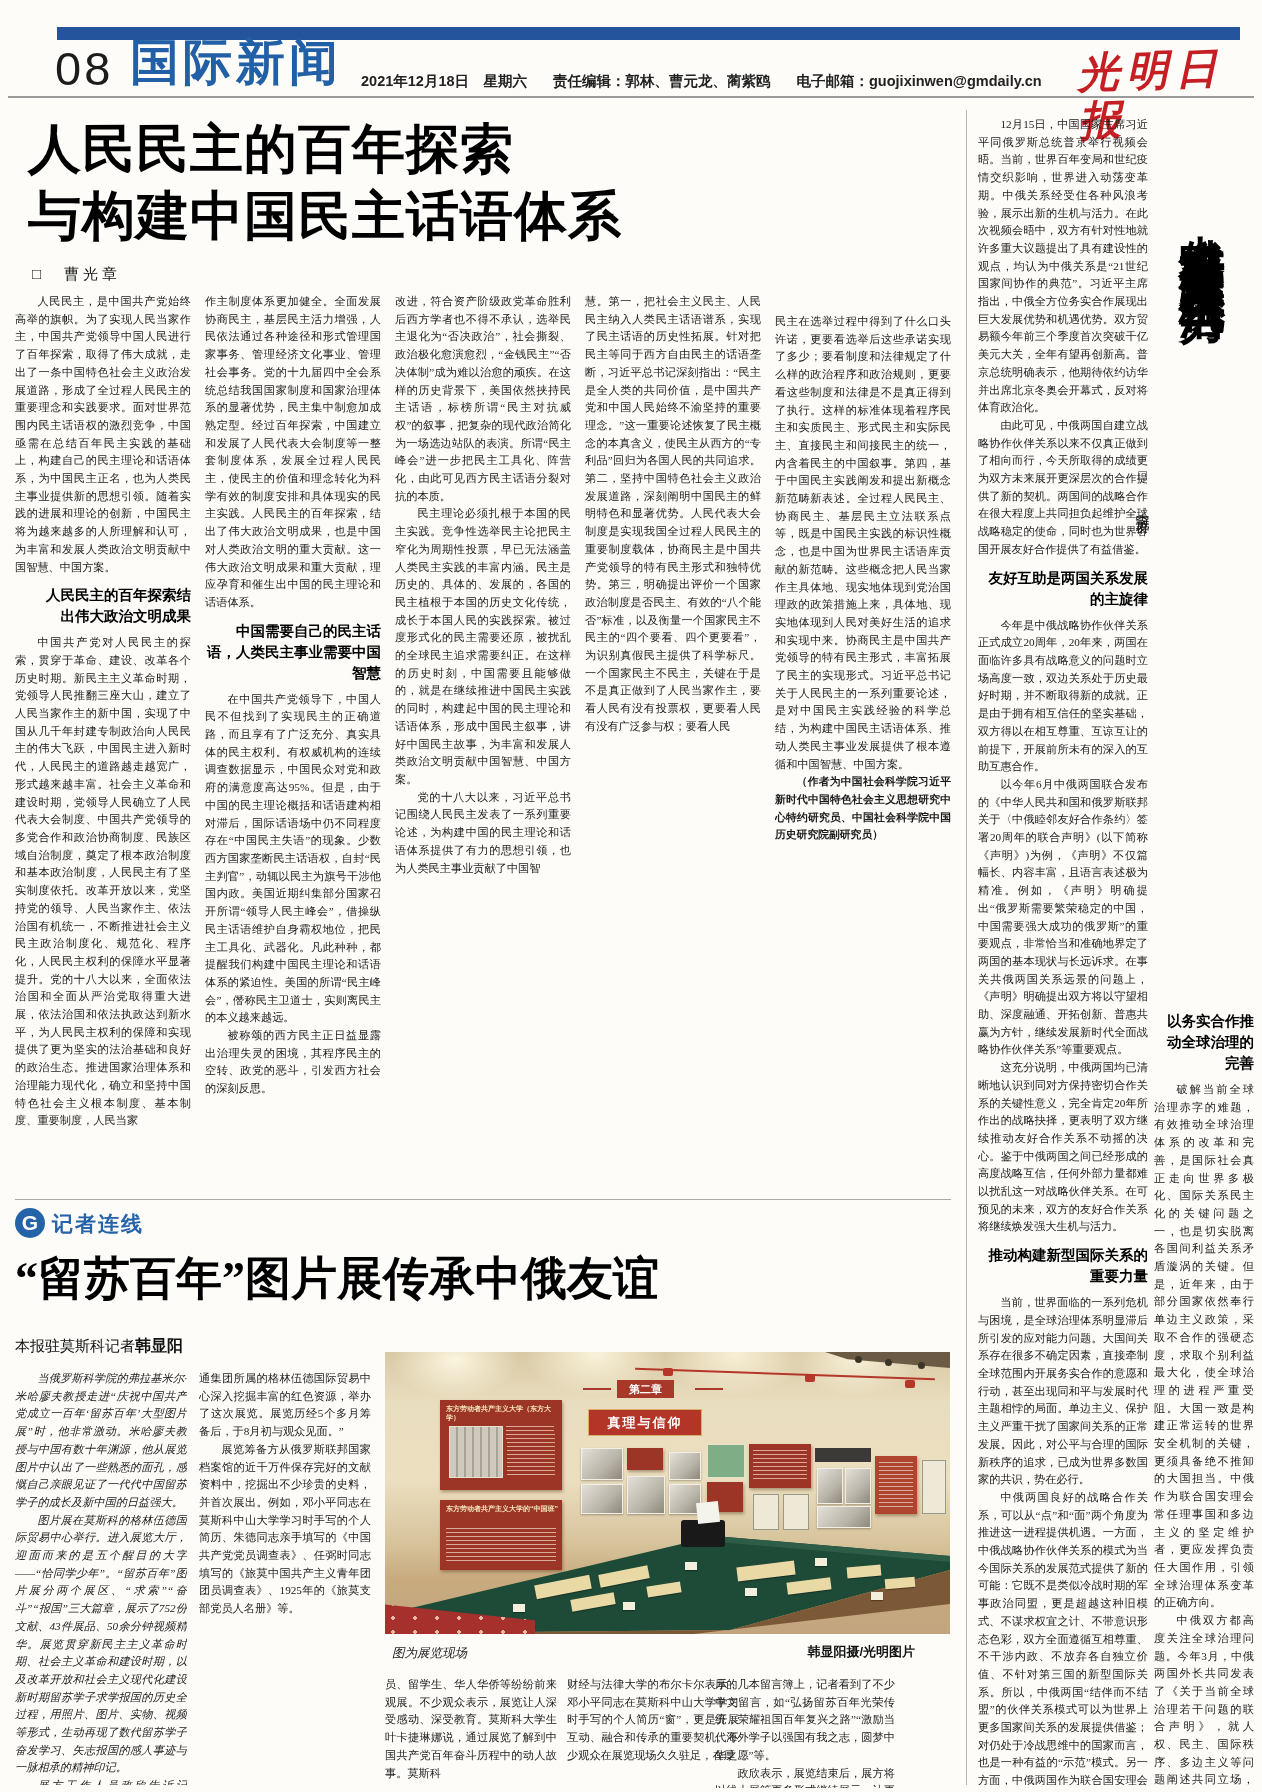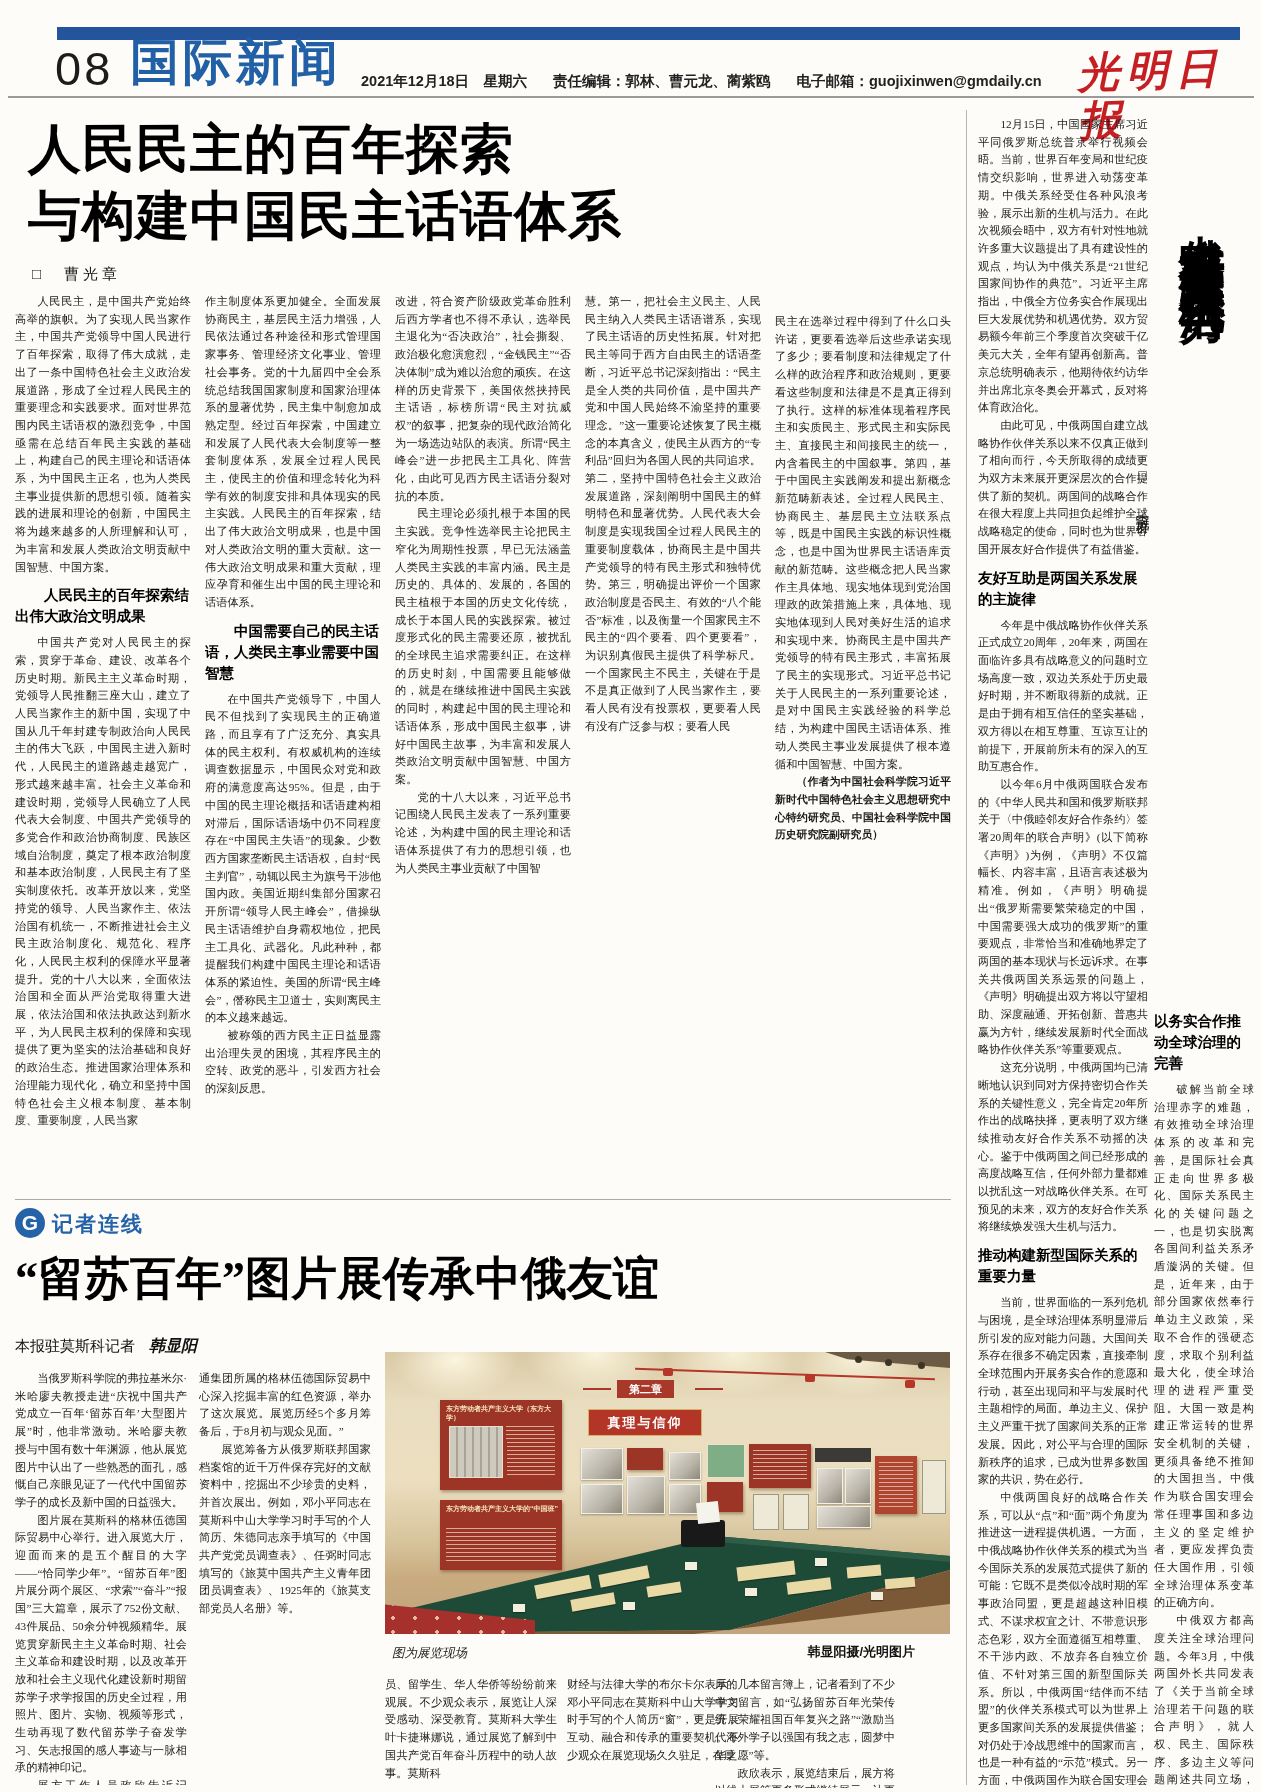--- a/index.html
+++ b/index.html
@@ -13,33 +13,33 @@
   #dateline span{margin-right:26px;}
   #masthead{left:1078px;top:46px;font:700 42px/48px "DejaVu Serif",serif;font-style:italic;color:#c51f24;letter-spacing:7px;transform:rotate(-2deg);}
   #header-rule{left:8px;top:96px;width:1246px;height:2px;background:#9a9a9a;}
   
   #main-title{left:28px;top:116px;width:640px;font:900 53px/67px "Liberation Serif",serif;color:#000;letter-spacing:1px;}
   #main-byline{left:32px;top:264px;font:400 15px/20px "Liberation Serif",serif;color:#111;letter-spacing:4px;}
   .col{position:absolute;overflow:hidden;text-align:justify;font-size:11.2px;line-height:17.7px;color:#1b1b1b;}
   .col p{margin:0;text-indent:2em;}
   .col p.cont{text-indent:0;}
   .col p.boldp{font-family:"Liberation Sans",sans-serif;font-weight:700;font-size:10.8px;}
-  .col h4{margin:9px 0 7px;font:700 14.5px/21px "Liberation Sans",sans-serif;color:#000;text-align:left;}
+  .col h4{margin:9px 0 7px;font:700 14.5px/21px "Liberation Sans",sans-serif;color:#000;text-align:right;}
   .col h4.ind{text-indent:2em;}
   #sep-main-bottom{left:15px;top:1199px;width:936px;height:1px;background:#aaa;}
   #v-rule{left:966px;top:110px;width:1px;height:1675px;background:#b5b5b5;}
   
   #right-title{left:1164px;top:198px;height:800px;font:900 46px/76px "Liberation Serif",serif;color:#000;writing-mode:vertical-rl;letter-spacing:4px;}
   #right-byline{left:1132px;top:468px;height:140px;writing-mode:vertical-rl;font:400 14px/20px "Liberation Serif",serif;color:#111;letter-spacing:3px;}
   
   #g-badge{left:15px;top:1208px;width:30px;height:30px;border-radius:50%;background:#2563a8;color:#fff;font:700 21px/30px "Liberation Sans",sans-serif;text-align:center;}
   #reporter-label{left:52px;top:1212px;font:700 21px/24px "Liberation Sans",sans-serif;color:#2563a8;letter-spacing:2px;}
   #bottom-title{left:15px;top:1250px;width:950px;font:900 46px/58px "Liberation Serif",serif;color:#000;}
   #bottom-byline{left:15px;top:1336px;font:400 15px/20px "Liberation Serif",serif;color:#111;}
-  #bottom-byline b{margin-left:14px;font-size:16px;font-style:italic;}
+  #bottom-byline b{font-size:16px;}
   
   #photo{left:385px;top:1352px;width:565px;height:282px;overflow:hidden;background:
     radial-gradient(90px 55px at 70px 8px,rgba(255,250,230,.9),rgba(255,250,230,0) 70%),
     radial-gradient(100px 60px at 210px 2px,rgba(255,250,228,.85),rgba(255,250,228,0) 70%),
     radial-gradient(100px 60px at 350px 2px,rgba(255,250,228,.8),rgba(255,250,228,0) 70%),
     radial-gradient(90px 55px at 470px 6px,rgba(255,250,228,.8),rgba(255,250,228,0) 70%),
     linear-gradient(180deg,#d9c9a4 0%,#e9ddbf 18%,#ecdfc0 45%,#d6c39b 68%,#c9ab7f 80%,#c2a47f 100%);}
   .ceil{position:absolute;background:#6b5b44;}
   .lamp{position:absolute;width:7px;height:7px;border-radius:50%;background:#3d3428;}
   .garland{position:absolute;height:2px;background:#b4372a;transform:rotate(2deg);}
@@ -126,21 +126,21 @@
     <p>中俄双方都高度关注全球治理问题。今年3月，中俄两国外长共同发表了《关于当前全球治理若干问题的联合声明》，就人权、民主、国际秩序、多边主义等问题阐述共同立场，呼吁国际社会摒弃零和博弈，弘扬和平、发展、公平、正义、民主、自由的全人类共同价值。全球治理是涉及世界各国和地区的重大事务，需要国际社会共同参与，也需要负责任大国予以有力推动。中俄两国结成的不是一般意义上的伙伴，双方合作涵盖全球治理的方方面面，也必将有力促进全球治理体系的完善和发展。</p>
   </div>
 
 <div id="g-badge" class="abs">G</div>
 <div id="reporter-label" class="abs">记者连线</div>
 <div id="bottom-title" class="abs">“留苏百年”图片展传承中俄友谊</div>
 <div id="bottom-byline" class="abs">
   <span>本报驻莫斯科记者</span><b>韩显阳</b>
 </div>
 
-<div class="col" style="left:15px;top:1370px;width:172px;height:415px;">
+<div class="col" style="left:15px;top:1370px;width:172px;height:415px;font-style:italic;">
     <p>当俄罗斯科学院的弗拉基米尔·米哈廖夫教授走进“庆祝中国共产党成立一百年‘留苏百年’大型图片展”时，他非常激动。米哈廖夫教授与中国有数十年渊源，他从展览图片中认出了一些熟悉的面孔，感慨自己亲眼见证了一代代中国留苏学子的成长及新中国的日益强大。</p>
     <p>图片展在莫斯科的格林伍德国际贸易中心举行。进入展览大厅，迎面而来的是五个醒目的大字——“恰同学少年”。“留苏百年”图片展分两个展区、“求索”“奋斗”“报国”三大篇章，展示了752份文献、43件展品、50余分钟视频精华。展览贯穿新民主主义革命时期、社会主义革命和建设时期，以及改革开放和社会主义现代化建设新时期留苏学子求学报国的历史全过程，用照片、图片、实物、视频等形式，生动再现了数代留苏学子奋发学习、矢志报国的感人事迹与一脉相承的精神印记。</p>
     <p>展方工作人员政欣告诉记者：“今年正值中国共产党成立100周年，而中国共产党早期培养的一大批青年才俊正是在莫斯科的东方劳动者共产主义大学学习的。为此，中国诚</p>
   </div>
 <div class="col" style="left:199px;top:1370px;width:172px;height:415px;">
     <p class="cont">通集团所属的格林伍德国际贸易中心深入挖掘丰富的红色资源，举办了这次展览。展览历经5个多月筹备后，于8月初与观众见面。”</p>
     <p>展览筹备方从俄罗斯联邦国家档案馆的近千万件保存完好的文献资料中，挖掘出不少珍贵的史料，并首次展出。例如，邓小平同志在莫斯科中山大学学习时手写的个人简历、朱德同志亲手填写的《中国共产党党员调查表》、任弼时同志填写的《旅莫中国共产主义青年团团员调查表》、1925年的《旅莫支部党员人名册》等。</p>
   </div>
 
 <div id="photo" class="abs">

